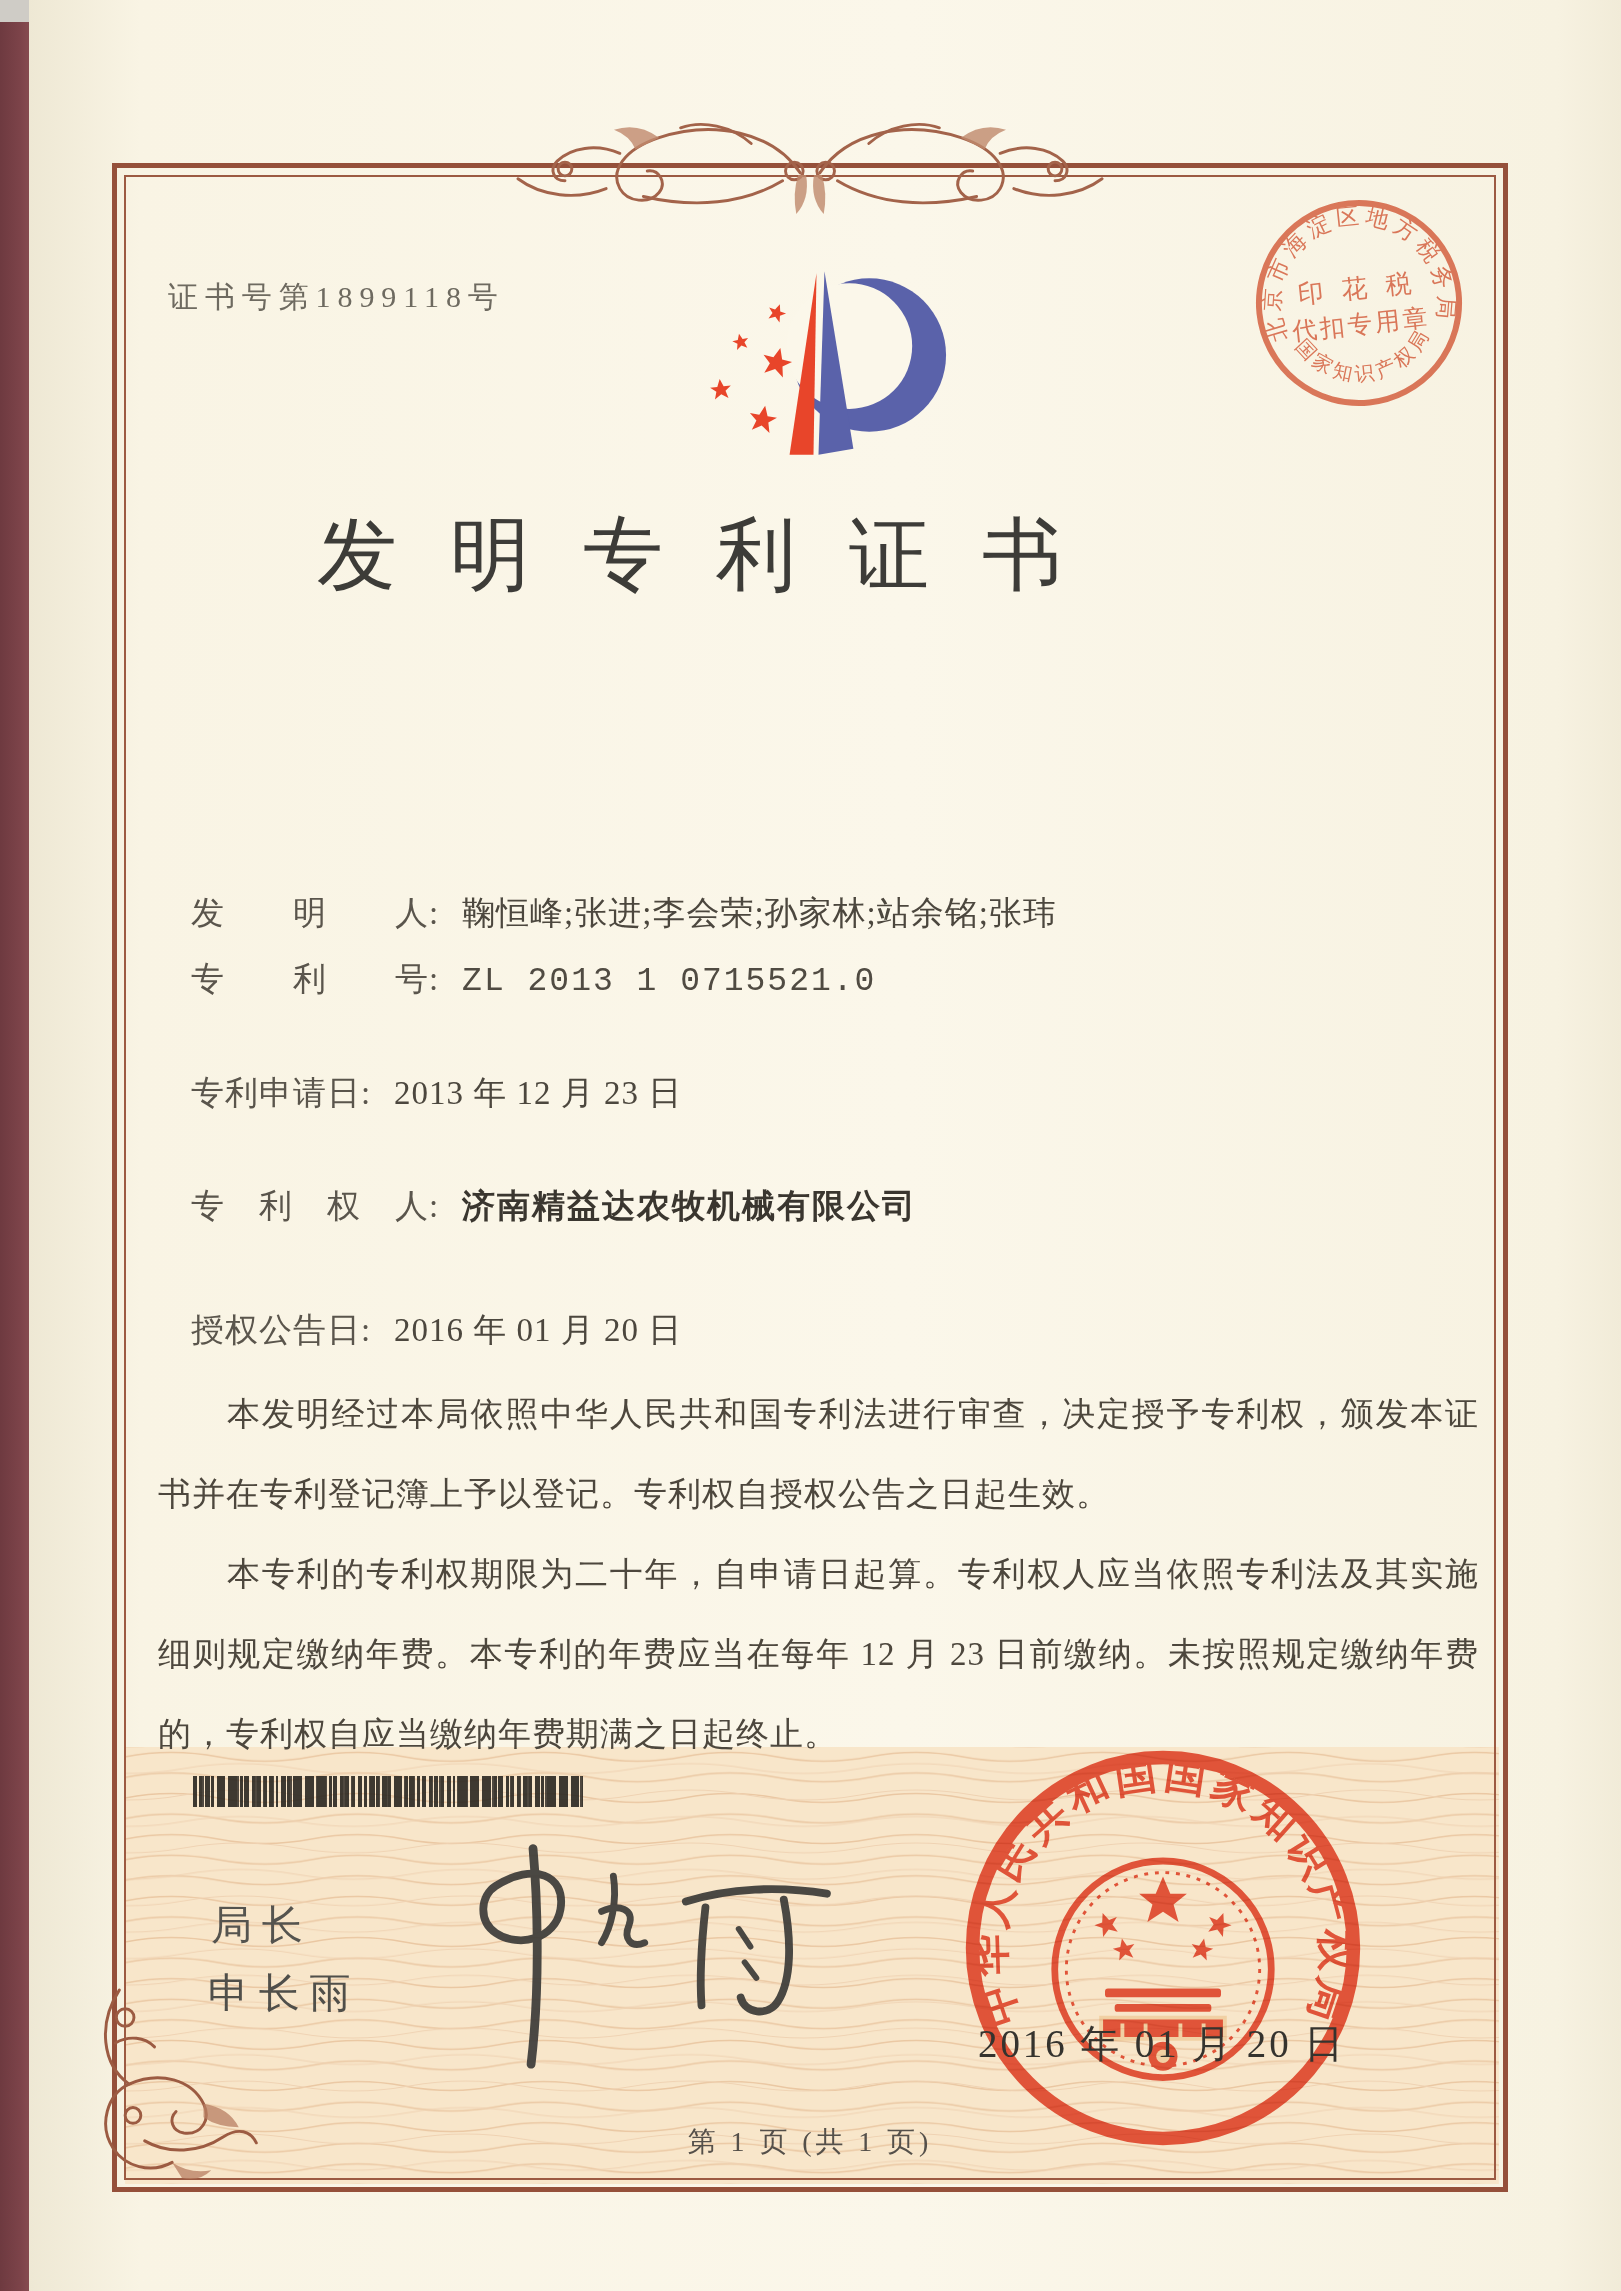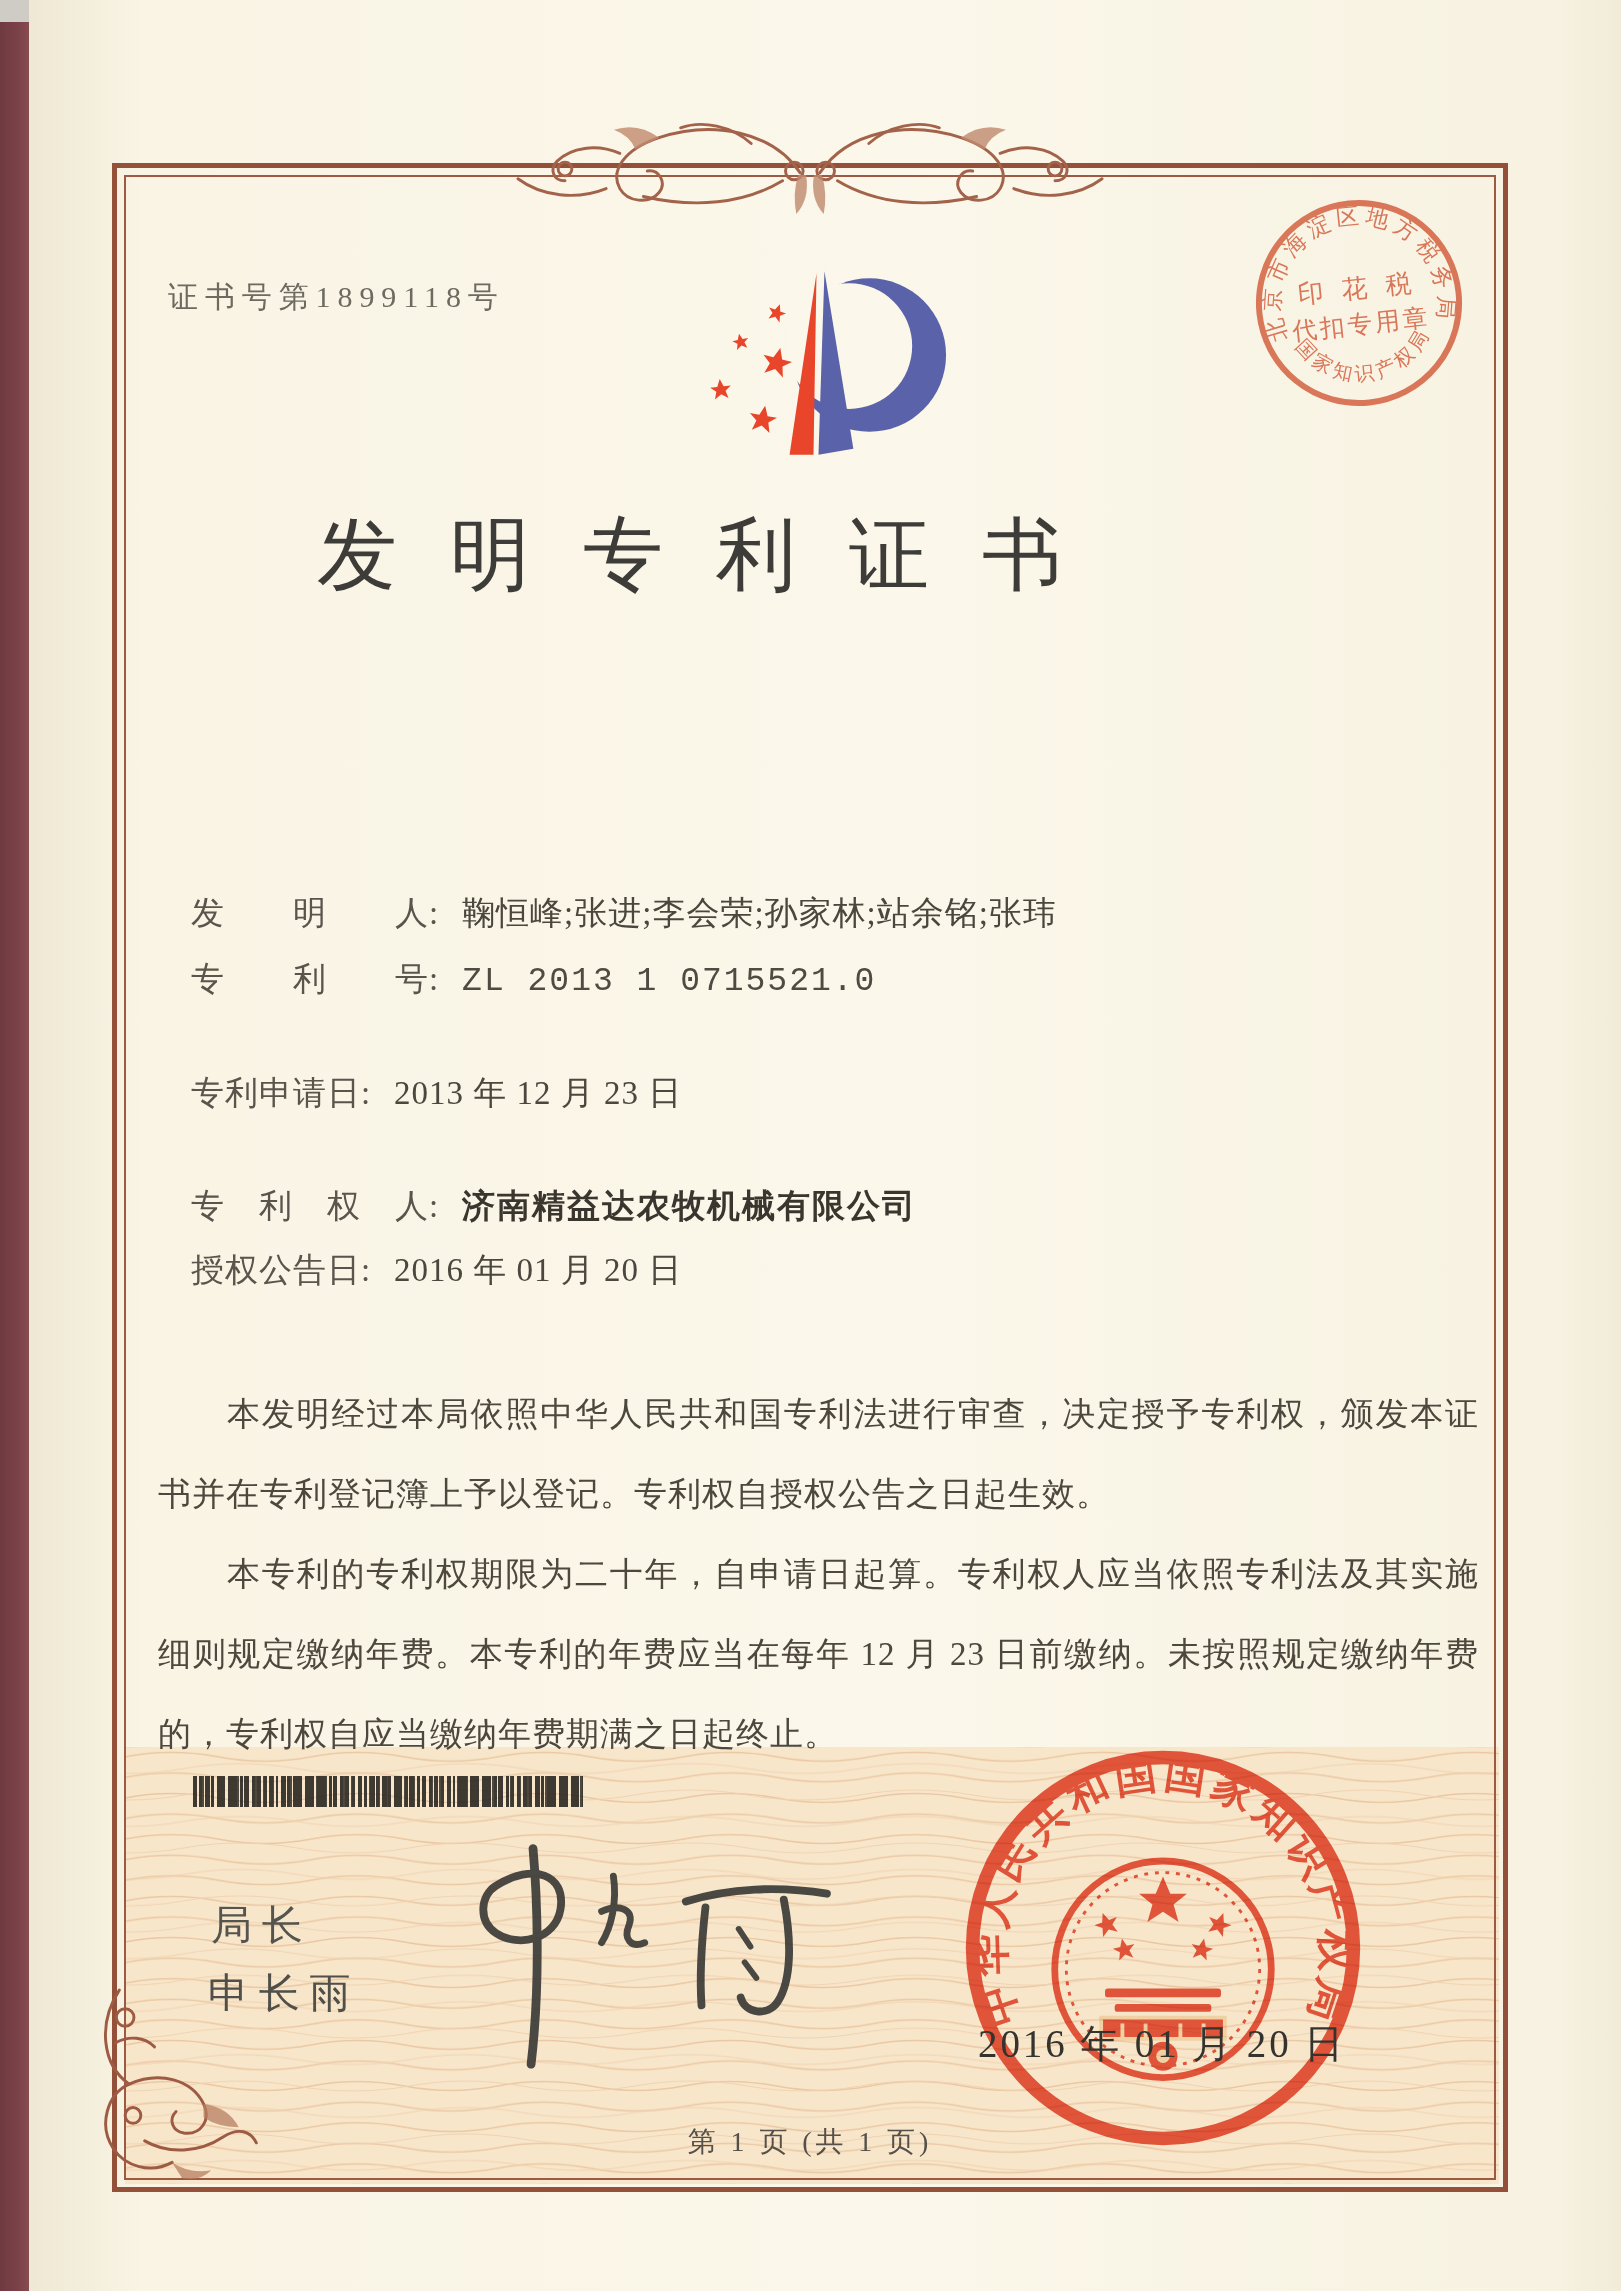--- a/index.html
+++ b/index.html
@@ -20,21 +20,21 @@
   .certno{position:absolute;left:139px;top:277px;font-size:30px;color:#6e6a60;
     letter-spacing:6.9px;}
   .title{position:absolute;left:83px;top:502px;width:1155px;text-align:center;
     font-size:80px;color:#3d3c38;letter-spacing:53px;text-indent:53px;font-weight:500;}
   .field-row{position:absolute;left:162px;font-size:33px;color:#57524a;letter-spacing:1px;white-space:nowrap;}
   .field-label{color:#5a554c;}
   .field-value{margin-left:13.7px;color:#4c473e;}
   .field-value.strong{color:#3a362f;font-weight:bold;letter-spacing:2px;}
   .field-value.mono{font-family:"Liberation Mono","DejaVu Sans Mono",monospace;letter-spacing:2px;color:#504b42;}
   .row1{top:727px;} .row2{top:843px;margin-top:48px;} .row3{top:957px;}
-  .row4{top:1071px;} .row5{top:1184px;} .row6{top:1248px;text-align:right;}
+  .row4{top:1071px;} .row5{top:1184px;} .row6{top:1308px;text-align:right;}
   .body-text{position:absolute;left:129px;top:1374px;width:1321px;
     font-size:33px;line-height:80px;color:#4d473d;letter-spacing:1px;text-align:justify;}
   .body-text p{margin:0;text-indent:69px;}
   .barcode{position:absolute;left:164px;top:1776px;width:390px;height:31px;
     background:
       repeating-linear-gradient(90deg,#25221d 0 2.9px,rgba(0,0,0,0) 2.9px 5.9px),
       repeating-linear-gradient(90deg,#25221d 0 3.9px,rgba(0,0,0,0) 3.9px 12.7px),
       repeating-linear-gradient(90deg,#38332c 0 2px,rgba(0,0,0,0) 2px 8.8px);
     opacity:.88;}
   .commissioner-title{position:absolute;left:182px;top:1898px;font-size:41px;color:#55544f;

